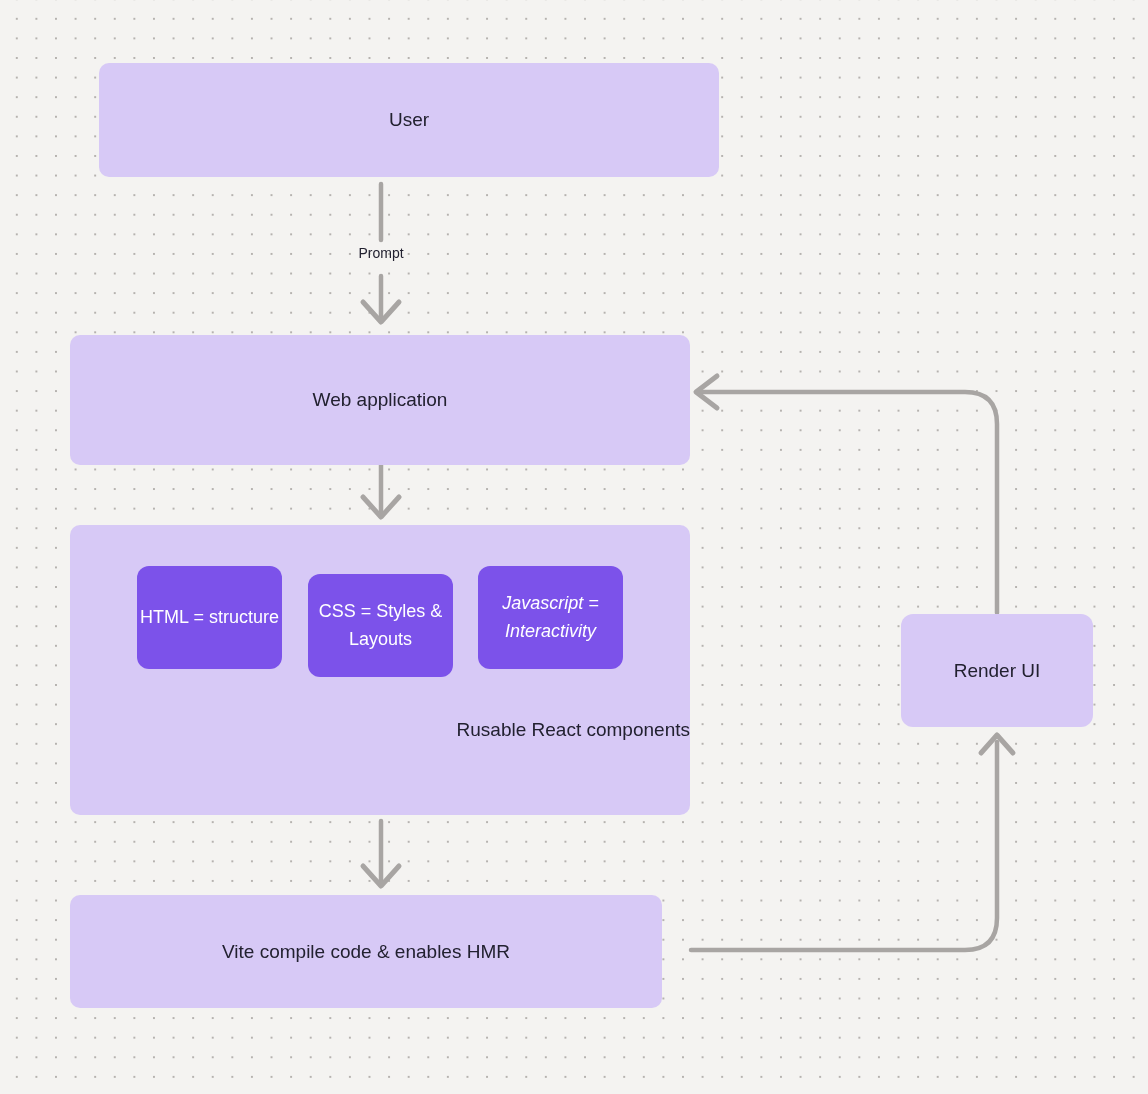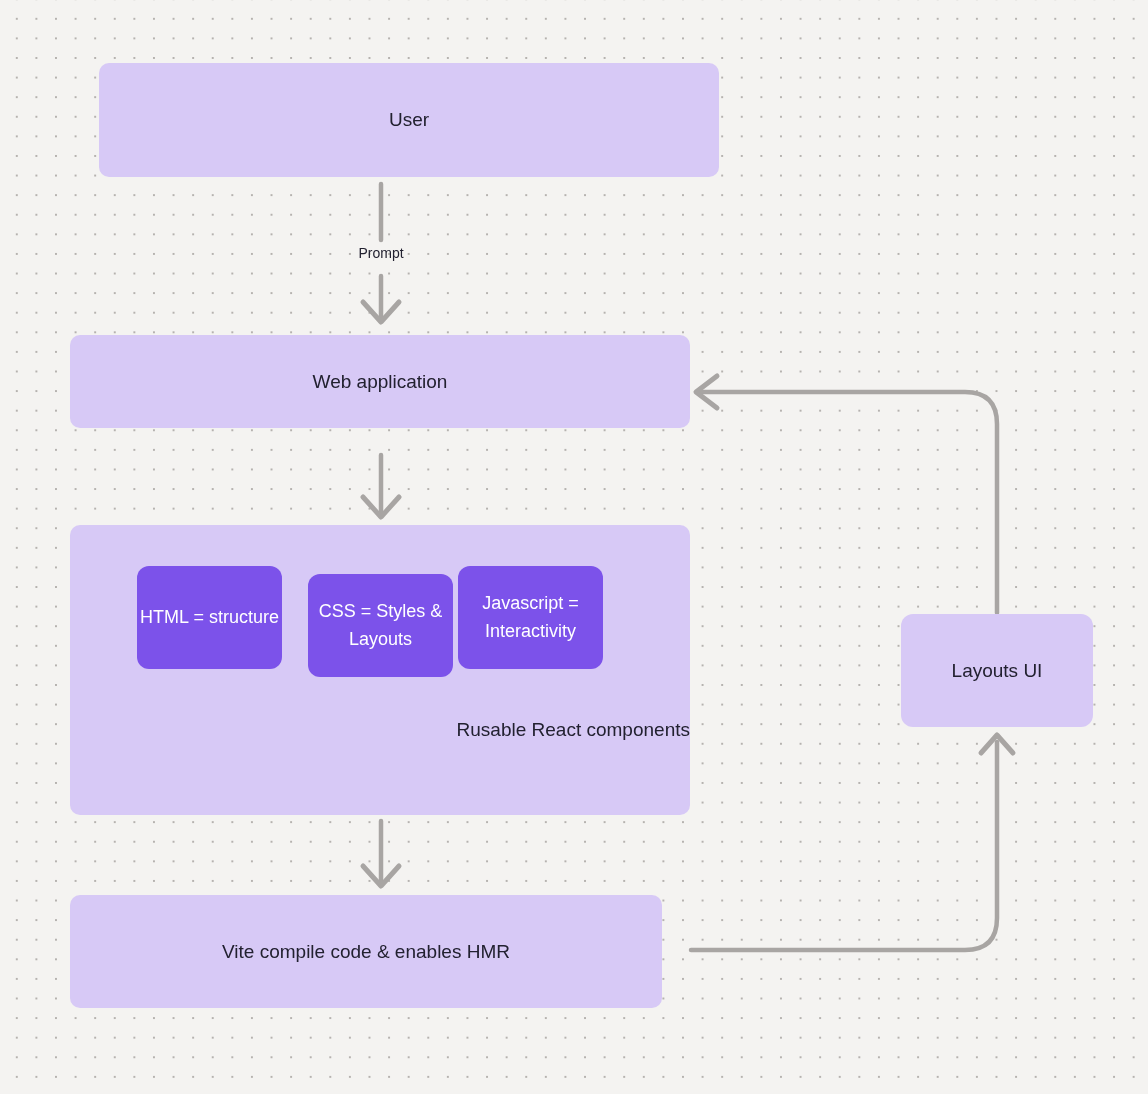--- a/index.html
+++ b/index.html
@@ -44,28 +44,28 @@
   .node-accent{
     background:var(--node-fill-accent);
     color:var(--text-light);
     font-size:18px;
     font-weight:500;
     line-height:1.55;
     border-radius:12px;
     padding:0 2px;
   }
   .node-user{left:70px;top:63px;width:620px;height:114px;margin-left:29px;}
-  .node-webapp{left:70px;top:335px;width:620px;height:93px;align-items:center;}
+  .node-webapp{left:70px;top:335px;width:620px;height:130px;align-items:center;}
   .node-container{left:70px;top:525px;width:620px;height:290px;display:block;}
   .node-vite{left:70px;top:895px;width:592px;height:113px;}
   .node-render{left:901px;top:614px;width:192px;height:113px;border-radius:12px;}
   .inner-node{position:absolute;top:41px;width:145px;height:103px;}
   .inner-html{left:67px;}
   .inner-css{left:238px;margin-top:8px;}
-  .inner-js{left:388px;}
+  .inner-js{left:408px;font-style:italic;}
   .container-caption{
     position:absolute;top:194px;left:0;width:100%;
     text-align:right;font-size:19px;color:var(--text-dark);
   }
   .edge-label{
     position:absolute;left:381px;top:245px;
     transform:translateX(-50%);
     font-size:14px;color:var(--text-dark);
     white-space:nowrap;
   }
@@ -116,16 +116,16 @@
       <span>Javascript = Interactivity</span>
     </div>
     <div class="container-caption">Rusable React components</div>
   </div>
 
   <div class="node node-light node-vite">
     <span>Vite compile code &amp; enables HMR</span>
   </div>
 
   <div class="node node-light node-render">
-    <span>Layouts UI</span>
+    <span>Render UI</span>
   </div>
 
 </div>
 
 </body></html>

